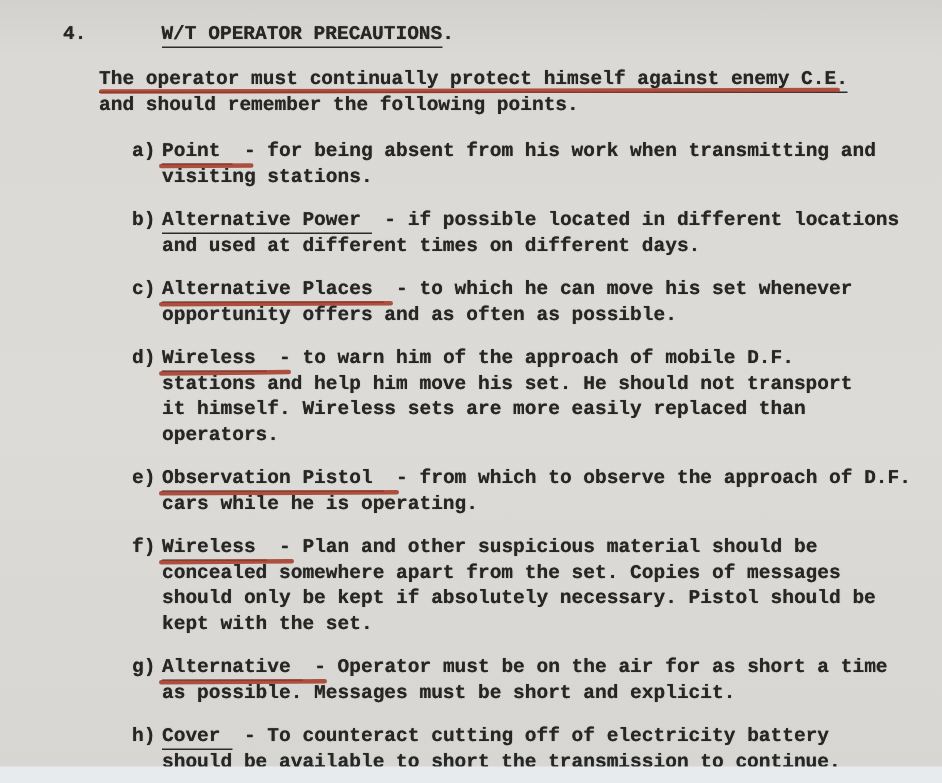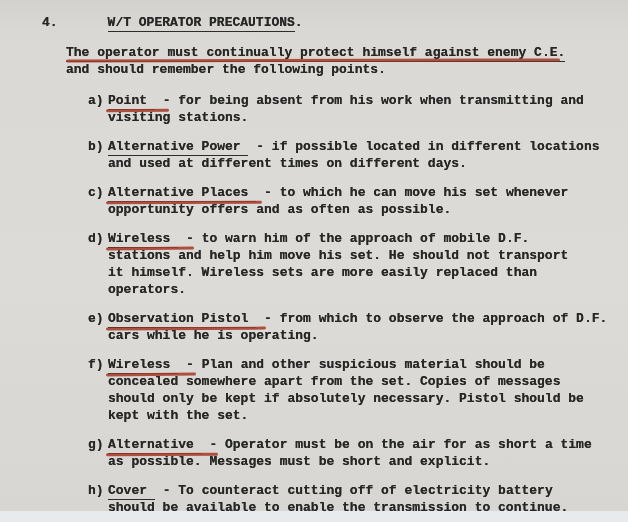--- a/index.html
+++ b/index.html
@@ -120,19 +120,19 @@
         <span class="redline" style="right:-16px; transform:rotate(-0.35deg);"></span>
       </span><span class="sep"> - </span><span class="item-text">Operator must be on the air for as short a time
 as possible. Messages must be short and explicit.</span>
     </div>
 
     <div class="item">
       <span class="item-label">h)</span>
       <span class="u-black">
         <span>Cover</span>
       </span><span class="sep"> - </span><span class="item-text">To counteract cutting off of electricity battery
-should be available to enable the transmission to continue.</span>
+should be available to short the transmission to continue.</span>
     </div>
 
   </div>
 
   <div class="bottom-strip"></div>
 </div>
 
 </body></html>

